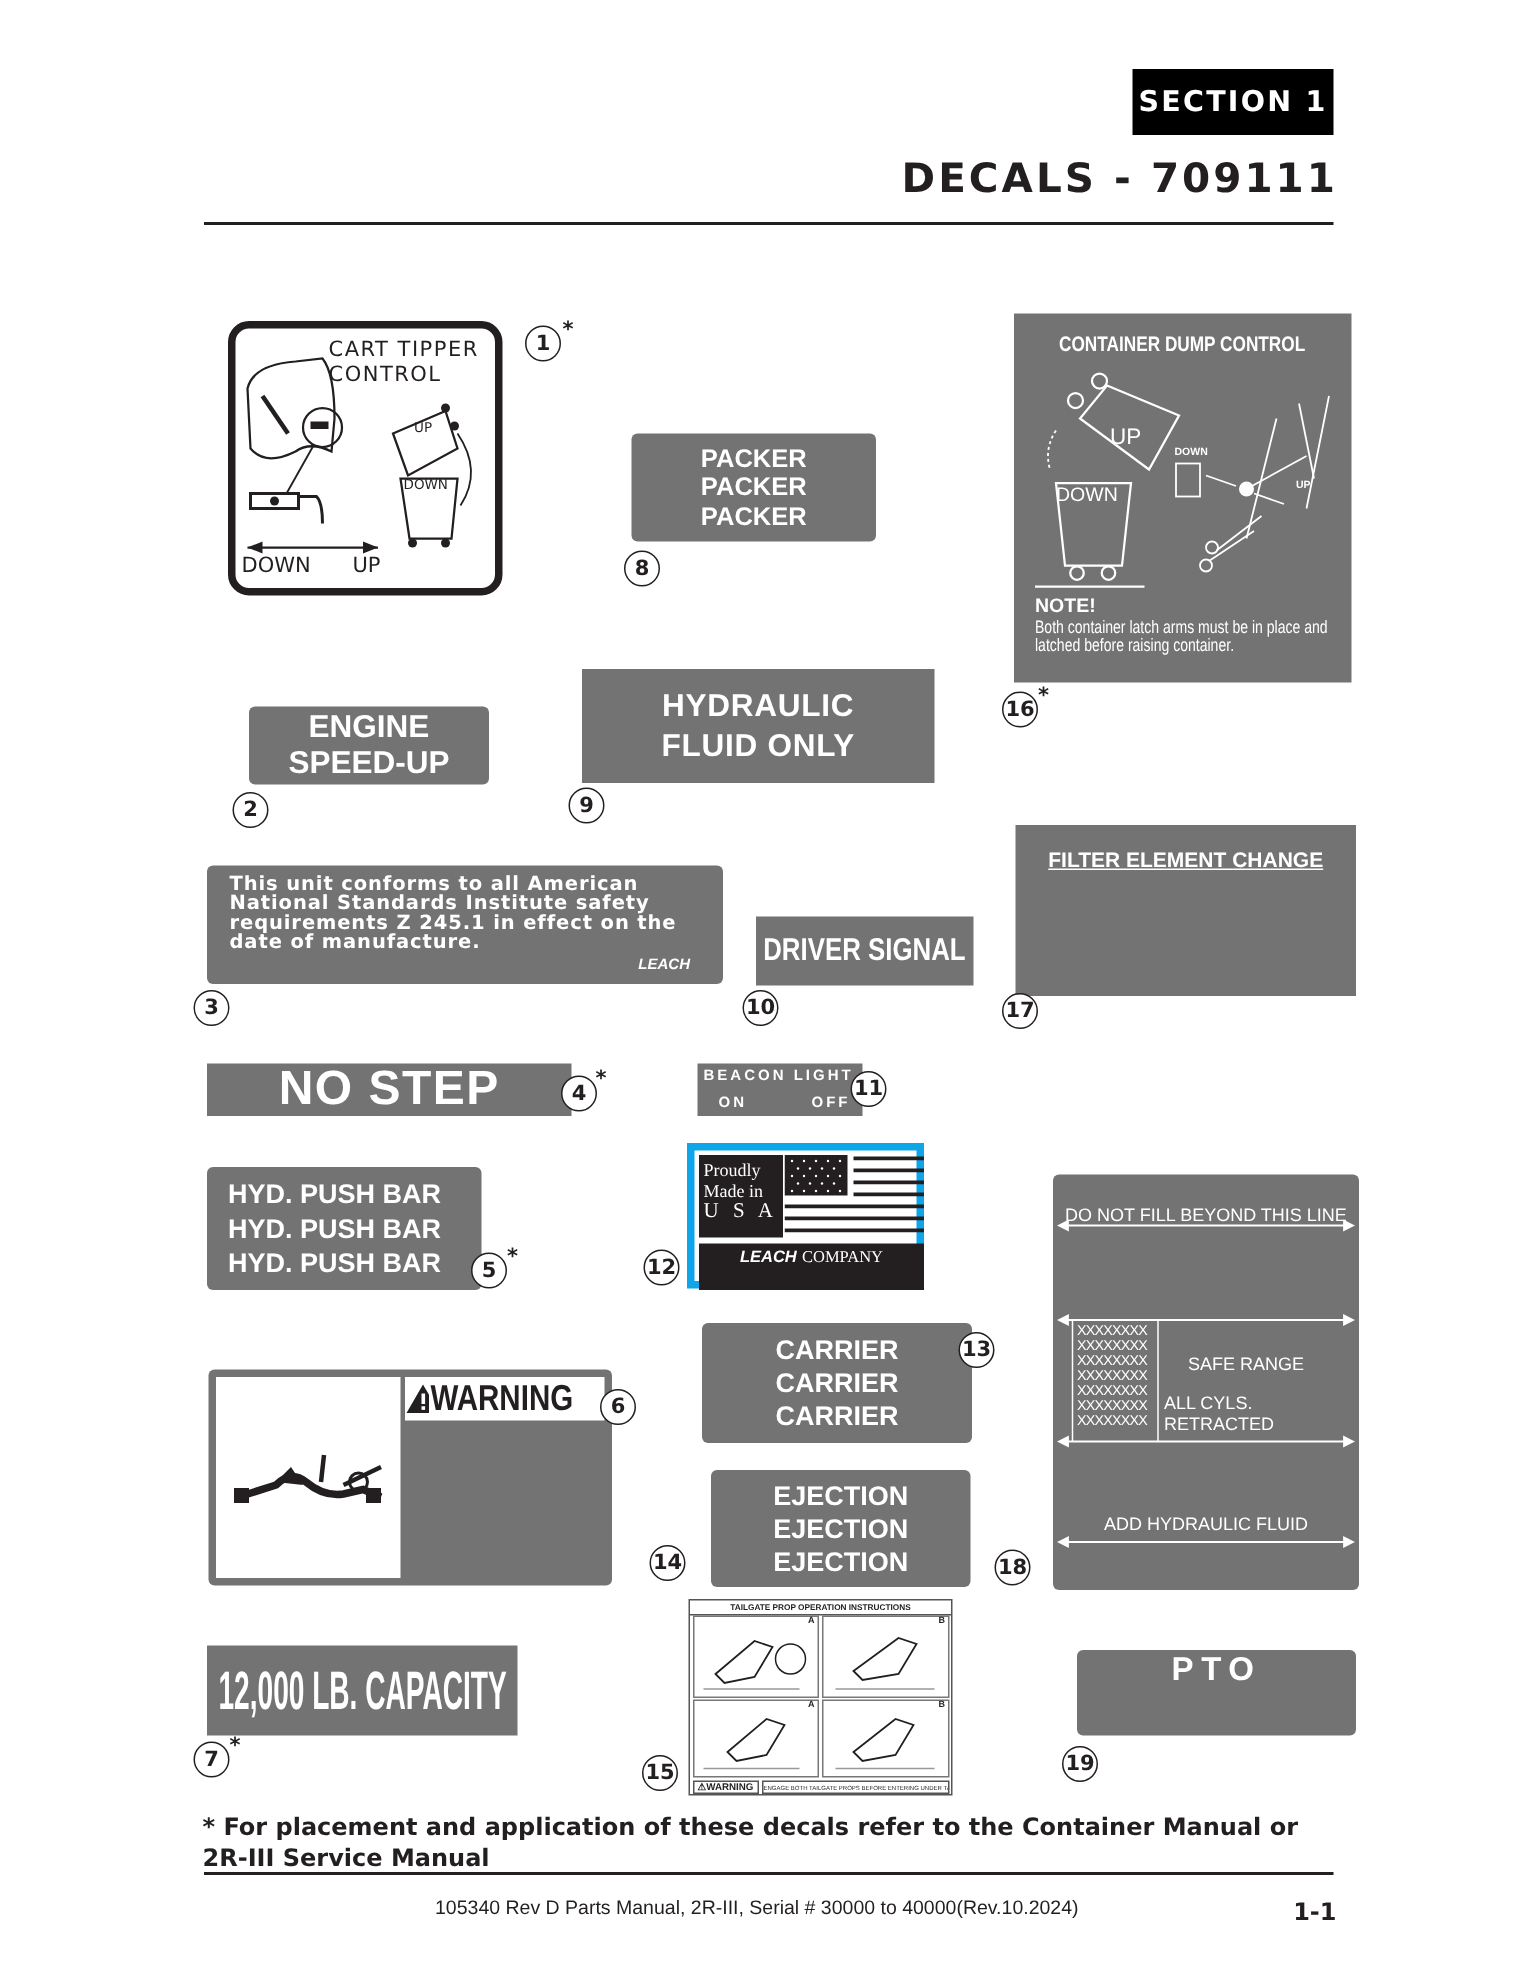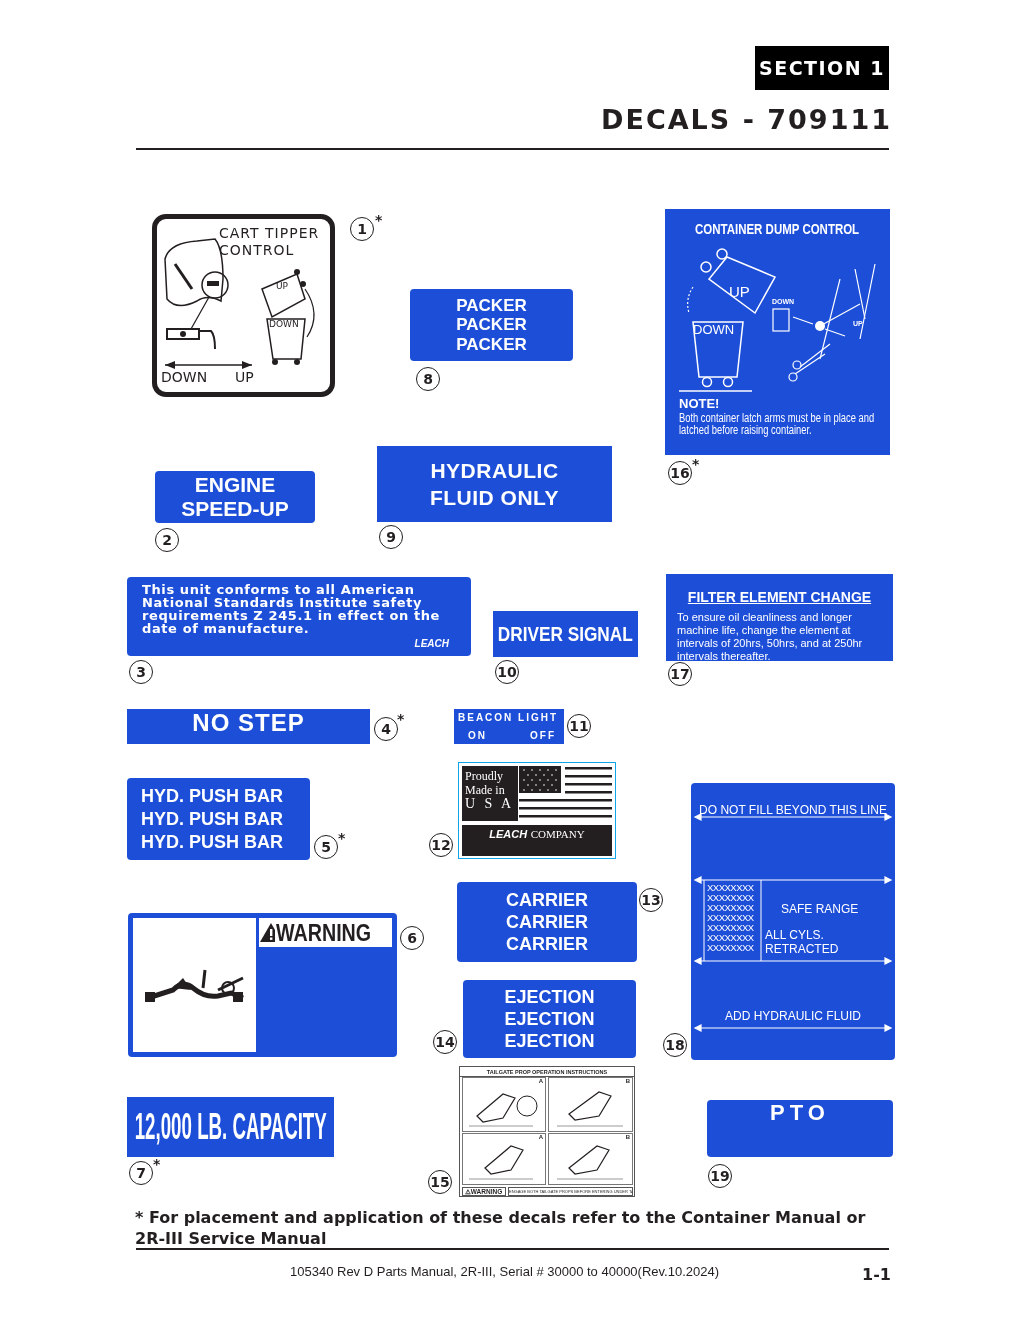--- a/index.html
+++ b/index.html
@@ -1,21 +1,21 @@
 <!DOCTYPE html>
 <html><head>
 <meta charset="utf-8">
 <style>
   html, body { margin:0; padding:0; background:#ffffff; }
   body { width:1024px; height:1325px; position:relative; overflow:hidden; font-family:"DejaVu Sans", sans-serif; color:#231f20; }
   .abs { position:absolute; }
   .section-badge { left:755px; top:46px; width:134px; height:44px; background:#000; color:#fff; font-weight:bold; font-size:19px; letter-spacing:1.5px; display:flex; align-items:center; justify-content:center; }
   .page-title { right:132px; top:104px; font-size:27px; font-weight:bold; letter-spacing:2px; color:#231f20; }
   .rule { left:136px; width:753px; height:2px; background:#231f20; }
-  .decal { position:absolute; background:#1d4ed8; color:#fff; box-sizing:border-box; font-family:"Liberation Sans", sans-serif; font-weight:bold; }
+  .decal { position:absolute; background:#737373; color:#fff; box-sizing:border-box; font-family:"Liberation Sans", sans-serif; font-weight:bold;margin-left:11px; }
   .rounded { border-radius:4px; }
   .callout { position:absolute; width:24px; height:24px; border:1.6px solid #231f20; border-radius:50%; box-sizing:border-box; display:flex; align-items:center; justify-content:center; font-weight:bold; font-size:14px; background:#fff; color:#231f20; font-family:"DejaVu Sans", sans-serif; }
   .star { position:absolute; font-size:14px; font-weight:bold; color:#231f20; }
   .stack { display:flex; flex-direction:column; align-items:center; justify-content:center; line-height:1.15; }
   .cond { transform:scaleX(0.72); transform-origin:center; white-space:nowrap; }
   .footer-note { left:135px; top:1207px; width:760px; font-size:16px; font-weight:bold; line-height:21px; font-family:"DejaVu Sans", sans-serif; }
   .footer-text { left:290px; top:1264px; font-size:13px; font-family:"Liberation Sans", sans-serif; }
   .page-num { right:133px; top:1265px; font-size:16px; font-weight:bold; }
 </style>
 </head>
@@ -116,48 +116,47 @@
   <div class="abs" style="left:15px;top:6px;width:315px;font-size:13px;line-height:13px;letter-spacing:0.6px;font-family:'DejaVu Sans',sans-serif;">This unit conforms to all American National Standards Institute safety requirements Z 245.1 in effect on the date of manufacture.</div>
   <div class="abs" style="right:22px;top:61px;font-size:10px;font-style:italic;font-weight:900;">LEACH</div>
 </div>
 <div class="callout" style="left:129px;top:660px;">3</div>
 
 <div class="decal" style="left:493px;top:611px;width:145px;height:46px;display:flex;align-items:center;justify-content:center;font-size:21px;">
   <span style="display:inline-block;transform:scaleX(0.82);white-space:nowrap;">DRIVER SIGNAL</span>
 </div>
 <div class="callout" style="left:495px;top:660px;border-radius:12px;">10</div>
 
-<div class="decal" style="left:666px;top:574px;width:227px;height:87px;">
+<div class="decal" style="left:666px;top:550px;width:227px;height:114px;">
   <div class="abs" style="left:0;width:227px;top:15px;text-align:center;font-size:14px;text-decoration:underline;">FILTER ELEMENT CHANGE</div>
-  <div class="abs" style="left:11px;top:37px;width:210px;font-size:11px;line-height:13px;font-weight:normal;">To ensure oil cleanliness and longer machine life, change the element at intervals of 20hrs, 50hrs, and at 250hr intervals thereafter.</div>
 </div>
 <div class="callout" style="left:668px;top:662px;">17</div>
 
-<div class="decal" style="left:127px;top:709px;width:243px;height:35px;display:flex;align-items:flex-start;justify-content:center;font-size:24px;font-weight:900;letter-spacing:1px;">
+<div class="decal" style="left:127px;top:709px;width:243px;height:35px;display:flex;align-items:flex-end;justify-content:center;font-size:32px;font-weight:900;letter-spacing:1px;">
   <span>NO STEP</span>
 </div>
 <div class="callout" style="left:374px;top:717px;">4</div>
 <div class="star" style="left:397px;top:711px;">*</div>
 
 <div class="decal" style="left:454px;top:709px;width:110px;height:35px;font-size:10px;letter-spacing:2px;font-weight:bold;">
   <div class="abs" style="left:4px;top:3px;">BEACON LIGHT</div>
   <div class="abs" style="left:14px;top:21px;">ON</div>
   <div class="abs" style="left:76px;top:21px;">OFF</div>
 </div>
 <div class="callout" style="left:567px;top:714px;">11</div>
 
 <div class="decal rounded stack" style="left:127px;top:778px;width:183px;height:82px;font-size:18px;line-height:23px;align-items:flex-start;padding-left:14px;">
   <div>HYD. PUSH BAR</div>
   <div>HYD. PUSH BAR</div>
   <div>HYD. PUSH BAR</div>
 </div>
 <div class="callout" style="left:314px;top:835px;">5</div>
 <div class="star" style="left:338px;top:830px;">*</div>
 
-<div class="abs" style="left:458px;top:762px;width:158px;height:97px;border:1px solid #0ea5e9;background:#fff;box-sizing:border-box;">
+<div class="abs" style="left:458px;top:762px;width:158px;height:97px;border:5px solid #0ea5e9;background:#fff;box-sizing:border-box;">
   <div class="abs" style="left:3px;top:3px;width:56px;height:55px;background:#231f20;color:#fff;font-family:'Liberation Serif',serif;font-size:12px;line-height:14px;padding:3px;box-sizing:border-box;">
     <div>Proudly</div>
     <div>Made in</div>
     <div style="letter-spacing:3px;font-size:14px;">U S A</div>
   </div>
   <svg class="abs" style="left:60px;top:3px;" width="93" height="56">
     <rect x="0" y="0" width="42" height="27" fill="#231f20"></rect>
     <g fill="#fff">
       <circle cx="5" cy="4" r="0.8"></circle>
         <circle cx="13" cy="4" r="0.8"></circle>

